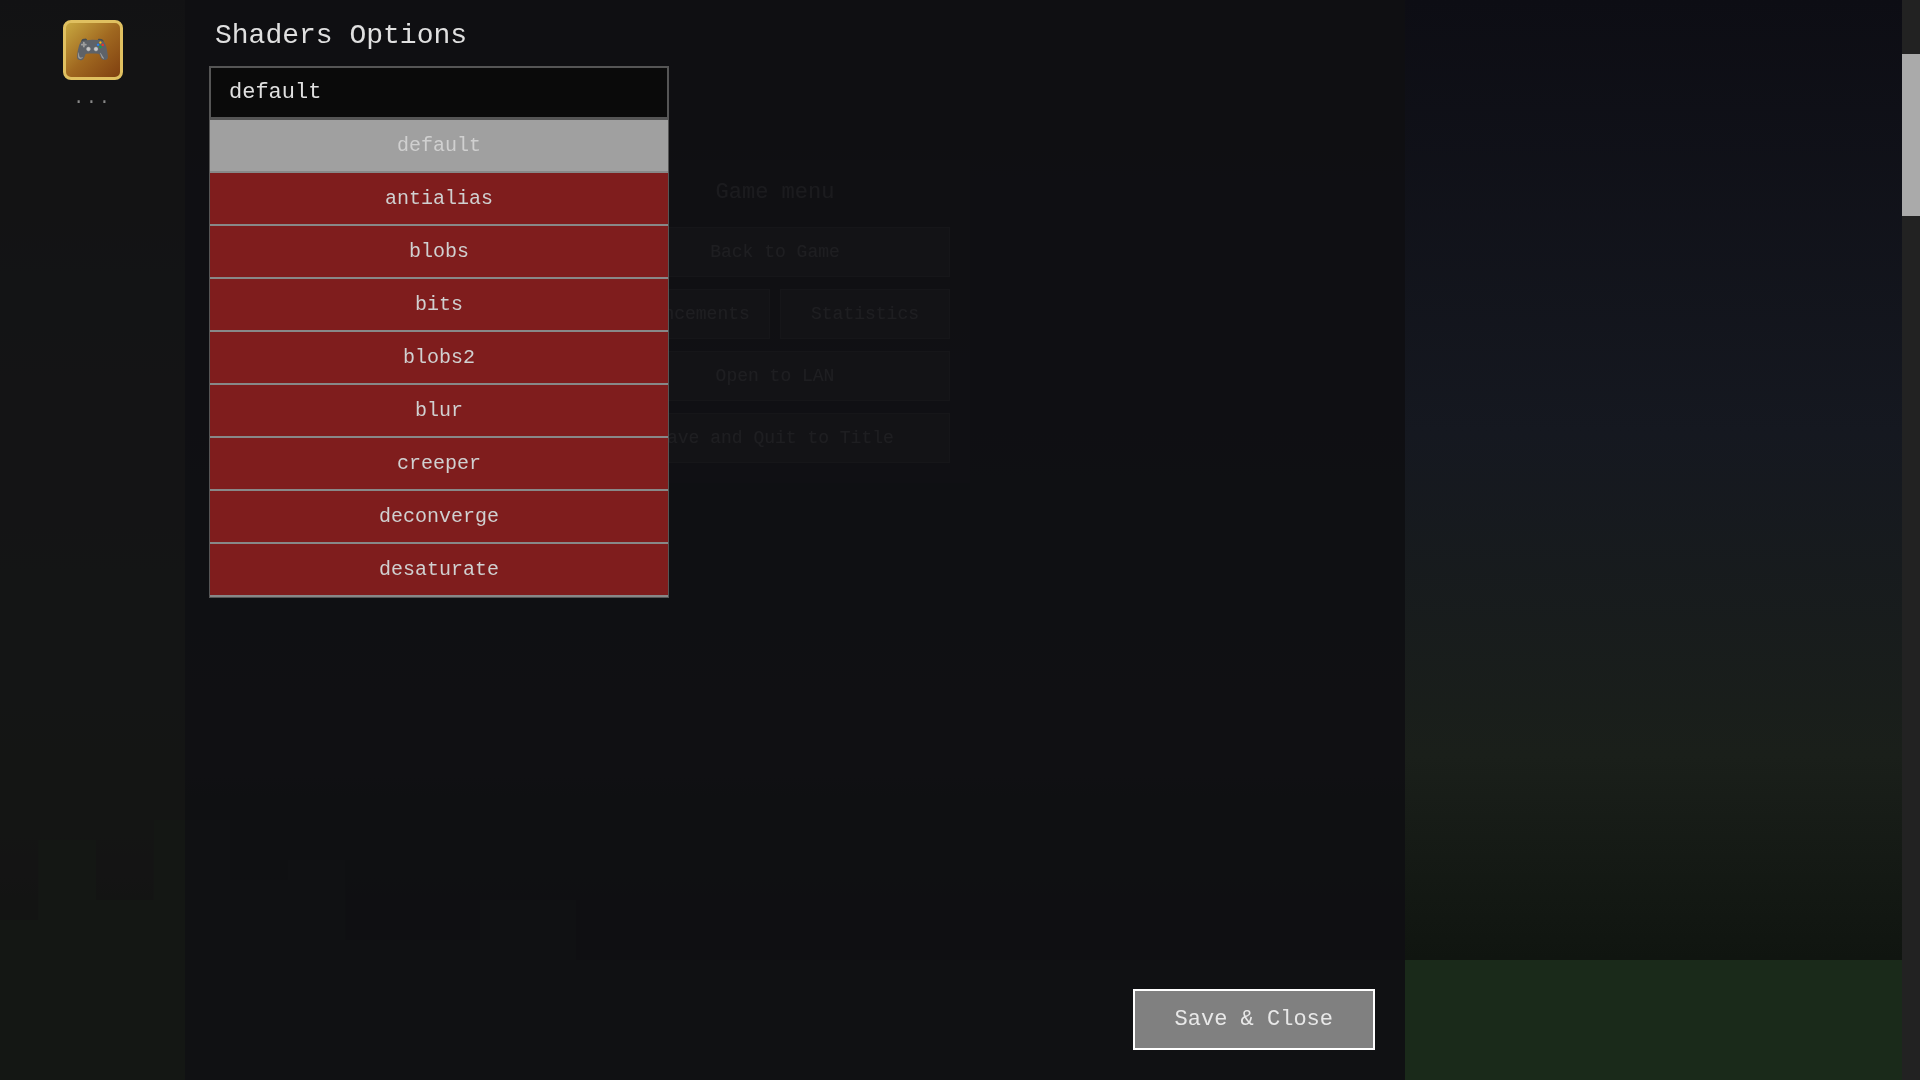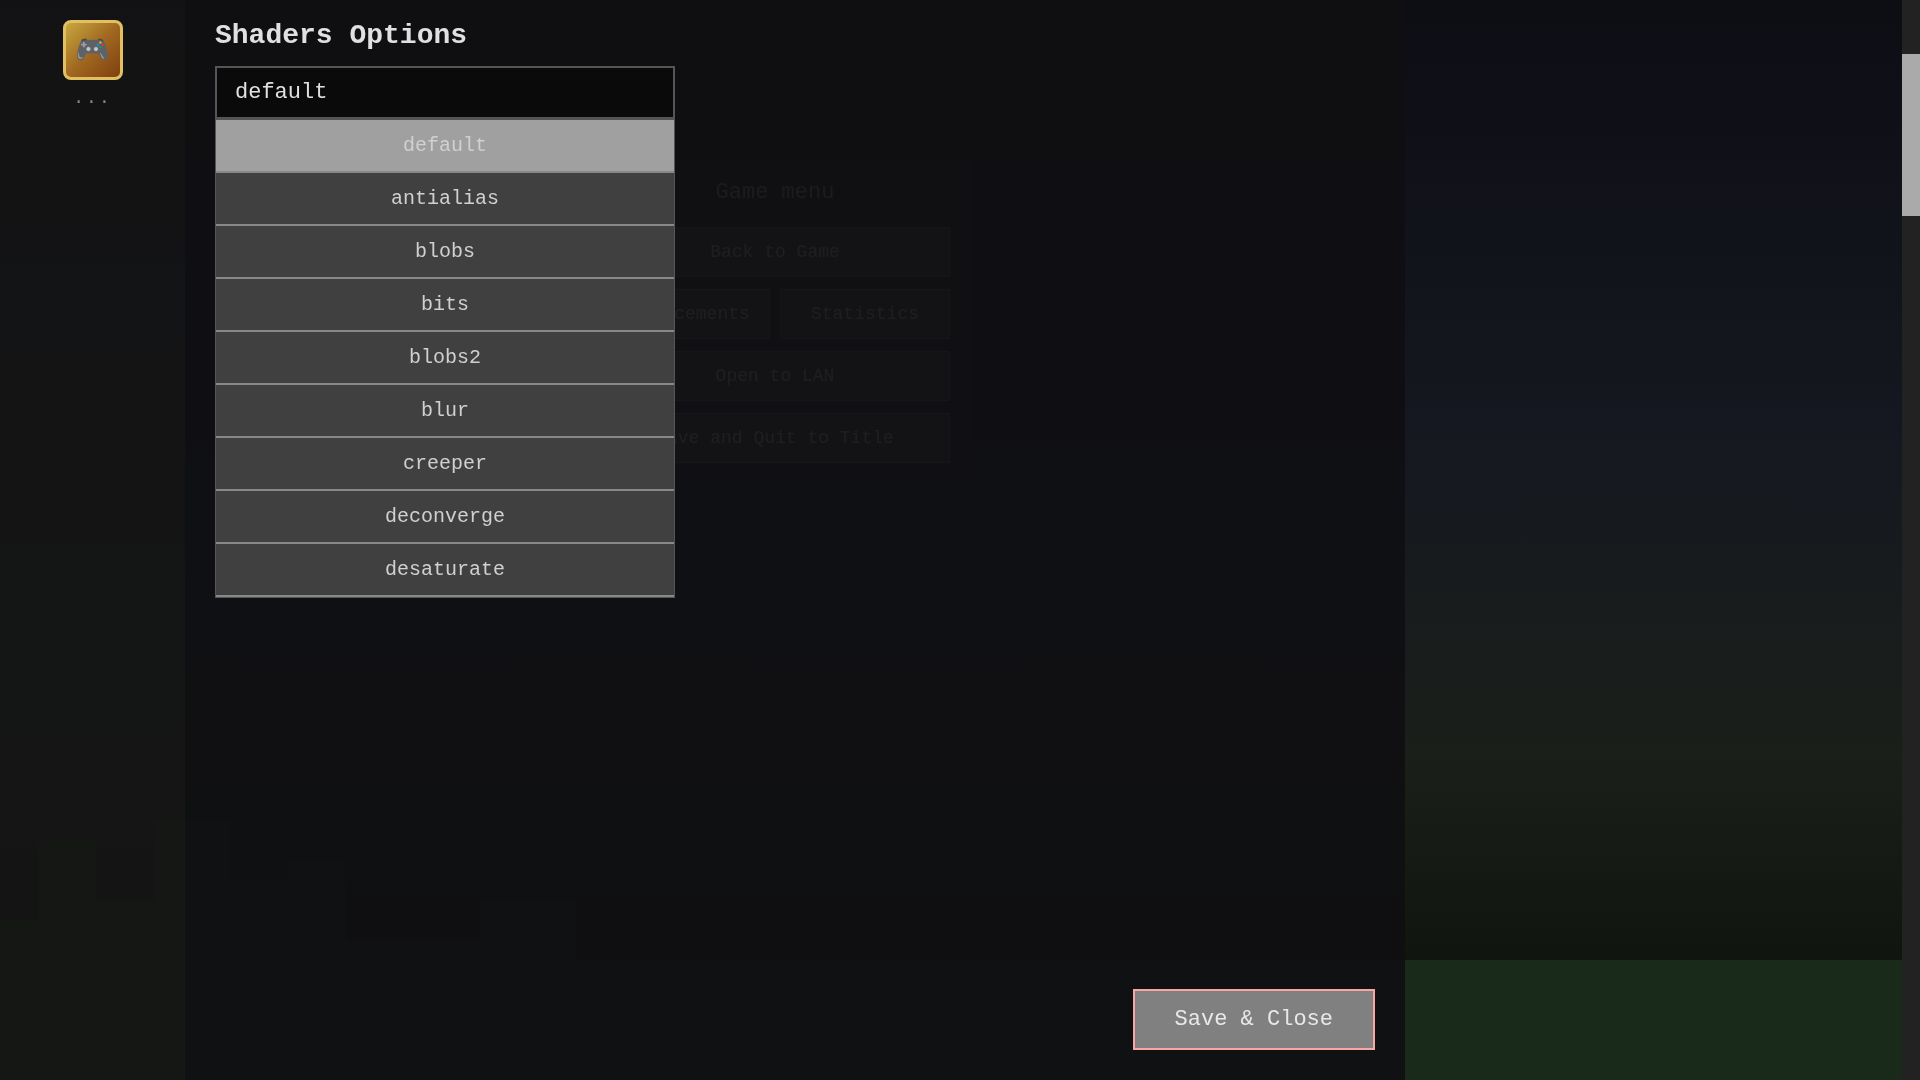--- a/index.html
+++ b/index.html
@@ -127,27 +127,27 @@
       background: rgba(15, 15, 18, 0.92);
       display: flex;
       flex-direction: column;
     }
 
     .shaders-title {
       color: #e0e0e0;
       font-size: 28px;
       font-family: 'Courier New', monospace;
       padding: 20px 30px 15px 30px;
-      font-weight: bold;
+      font-weight: normal;
     }
 
     
     .dropdown-container {
       position: relative;
-      margin: 0 30px;
+      margin: 0 24px;
       width: 460px;
     }
 
     .dropdown-selected {
       background: #0a0a0a;
       border: 2px solid #555;
       color: #e0e0e0;
       font-family: 'Courier New', monospace;
       font-size: 22px;
       padding: 12px 18px;
@@ -167,39 +167,39 @@
       z-index: 10;
       max-height: 600px;
       overflow-y: auto;
     }
 
     .dropdown-item {
       padding: 14px 18px;
       color: #d0d0d0;
       font-family: 'Courier New', monospace;
       font-size: 20px;
-      background: #404040;
+      background: #7f1d1d;
       border-bottom: 2px solid #888;
       text-align: center;
       cursor: pointer;
       transition: background 0.1s;
     }
 
     .dropdown-item.selected {
       background: #a0a0a0;
     }
 
     
     .save-close-btn {
       position: absolute;
       bottom: 30px;
       right: 30px;
       padding: 16px 40px;
       background: #808080;
-      border: 2px solid #fca5a5;
+      border: 2px solid #ffffff;
       color: #e8e8e8;
       font-family: 'Courier New', monospace;
       font-size: 22px;
       cursor: pointer;
       text-align: center;
     }
 
     
     .right-scrollbar {
       position: absolute;

